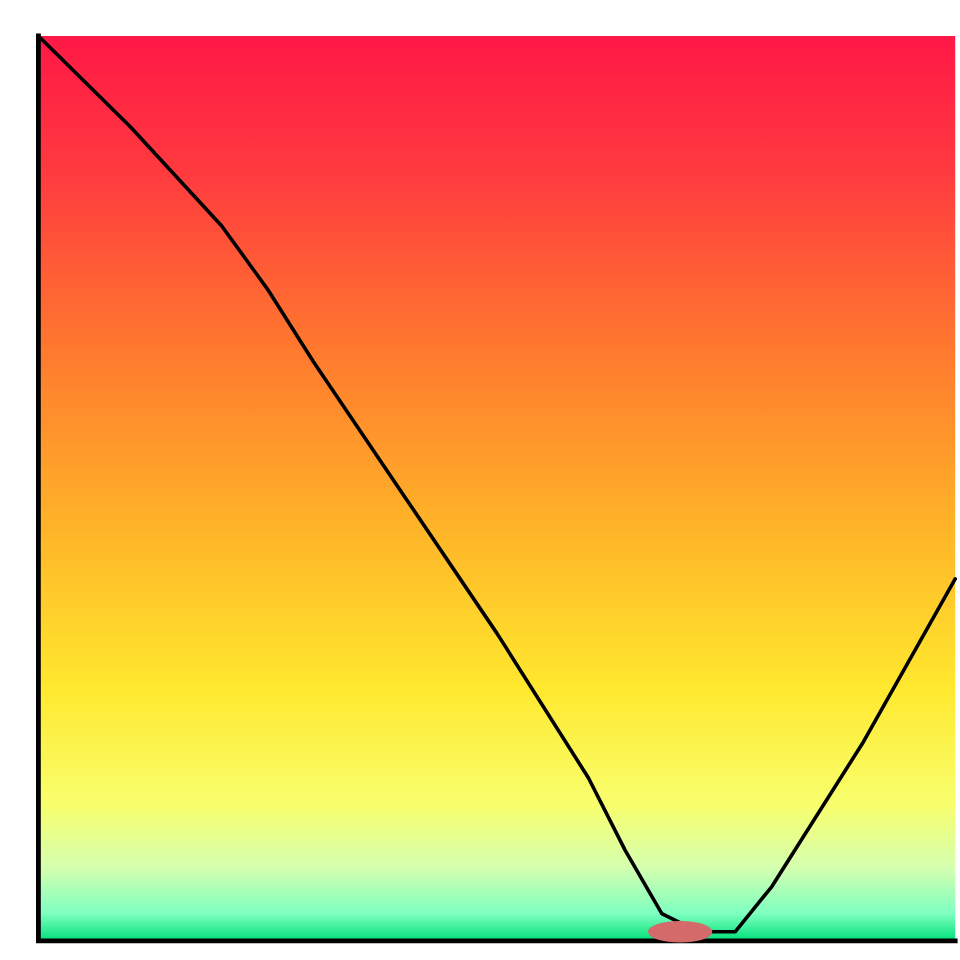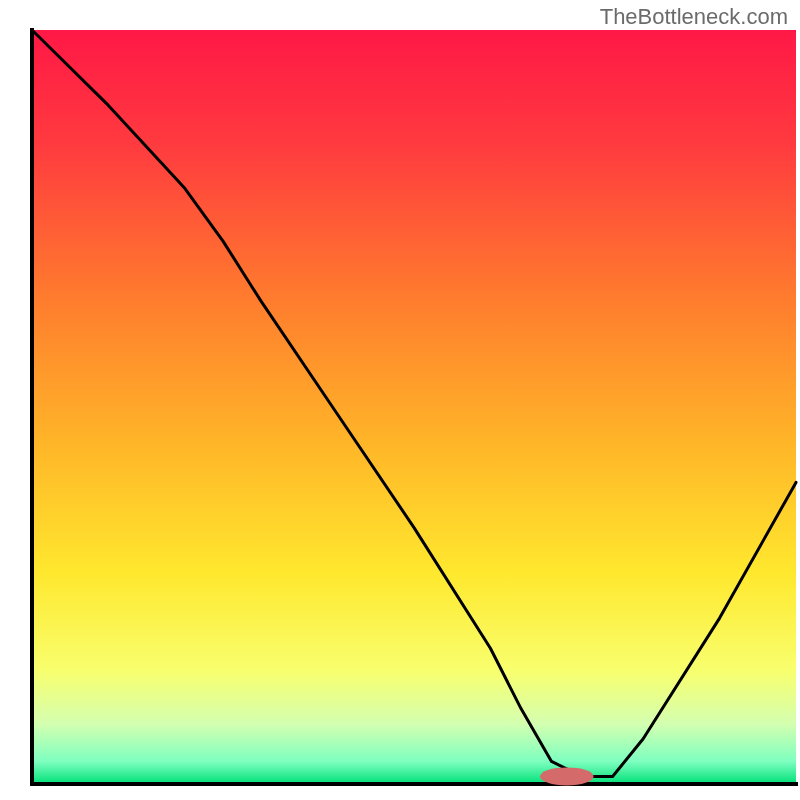--- a/index.html
+++ b/index.html
@@ -23,21 +23,20 @@
     z-index: 10;
   }
   svg {
     display: block;
   }
 </style>
 </head>
 <body>
 
 <div class="chart-container">
-  <div class="watermark">TheBottleneck.com</div>
   <svg id="chart-svg" width="800" height="800" viewBox="0 0 800 800">
     <defs>
       <linearGradient id="bg-gradient" x1="0" y1="0" x2="0" y2="1">
           <stop offset="0%" stop-color="#ff1846"></stop>
           <stop offset="15%" stop-color="#ff3a3f"></stop>
           <stop offset="35%" stop-color="#ff7a2e"></stop>
           <stop offset="55%" stop-color="#ffb628"></stop>
           <stop offset="72%" stop-color="#ffe82e"></stop>
           <stop offset="85%" stop-color="#f8ff6e"></stop>
           <stop offset="92%" stop-color="#d4ffb0"></stop>

